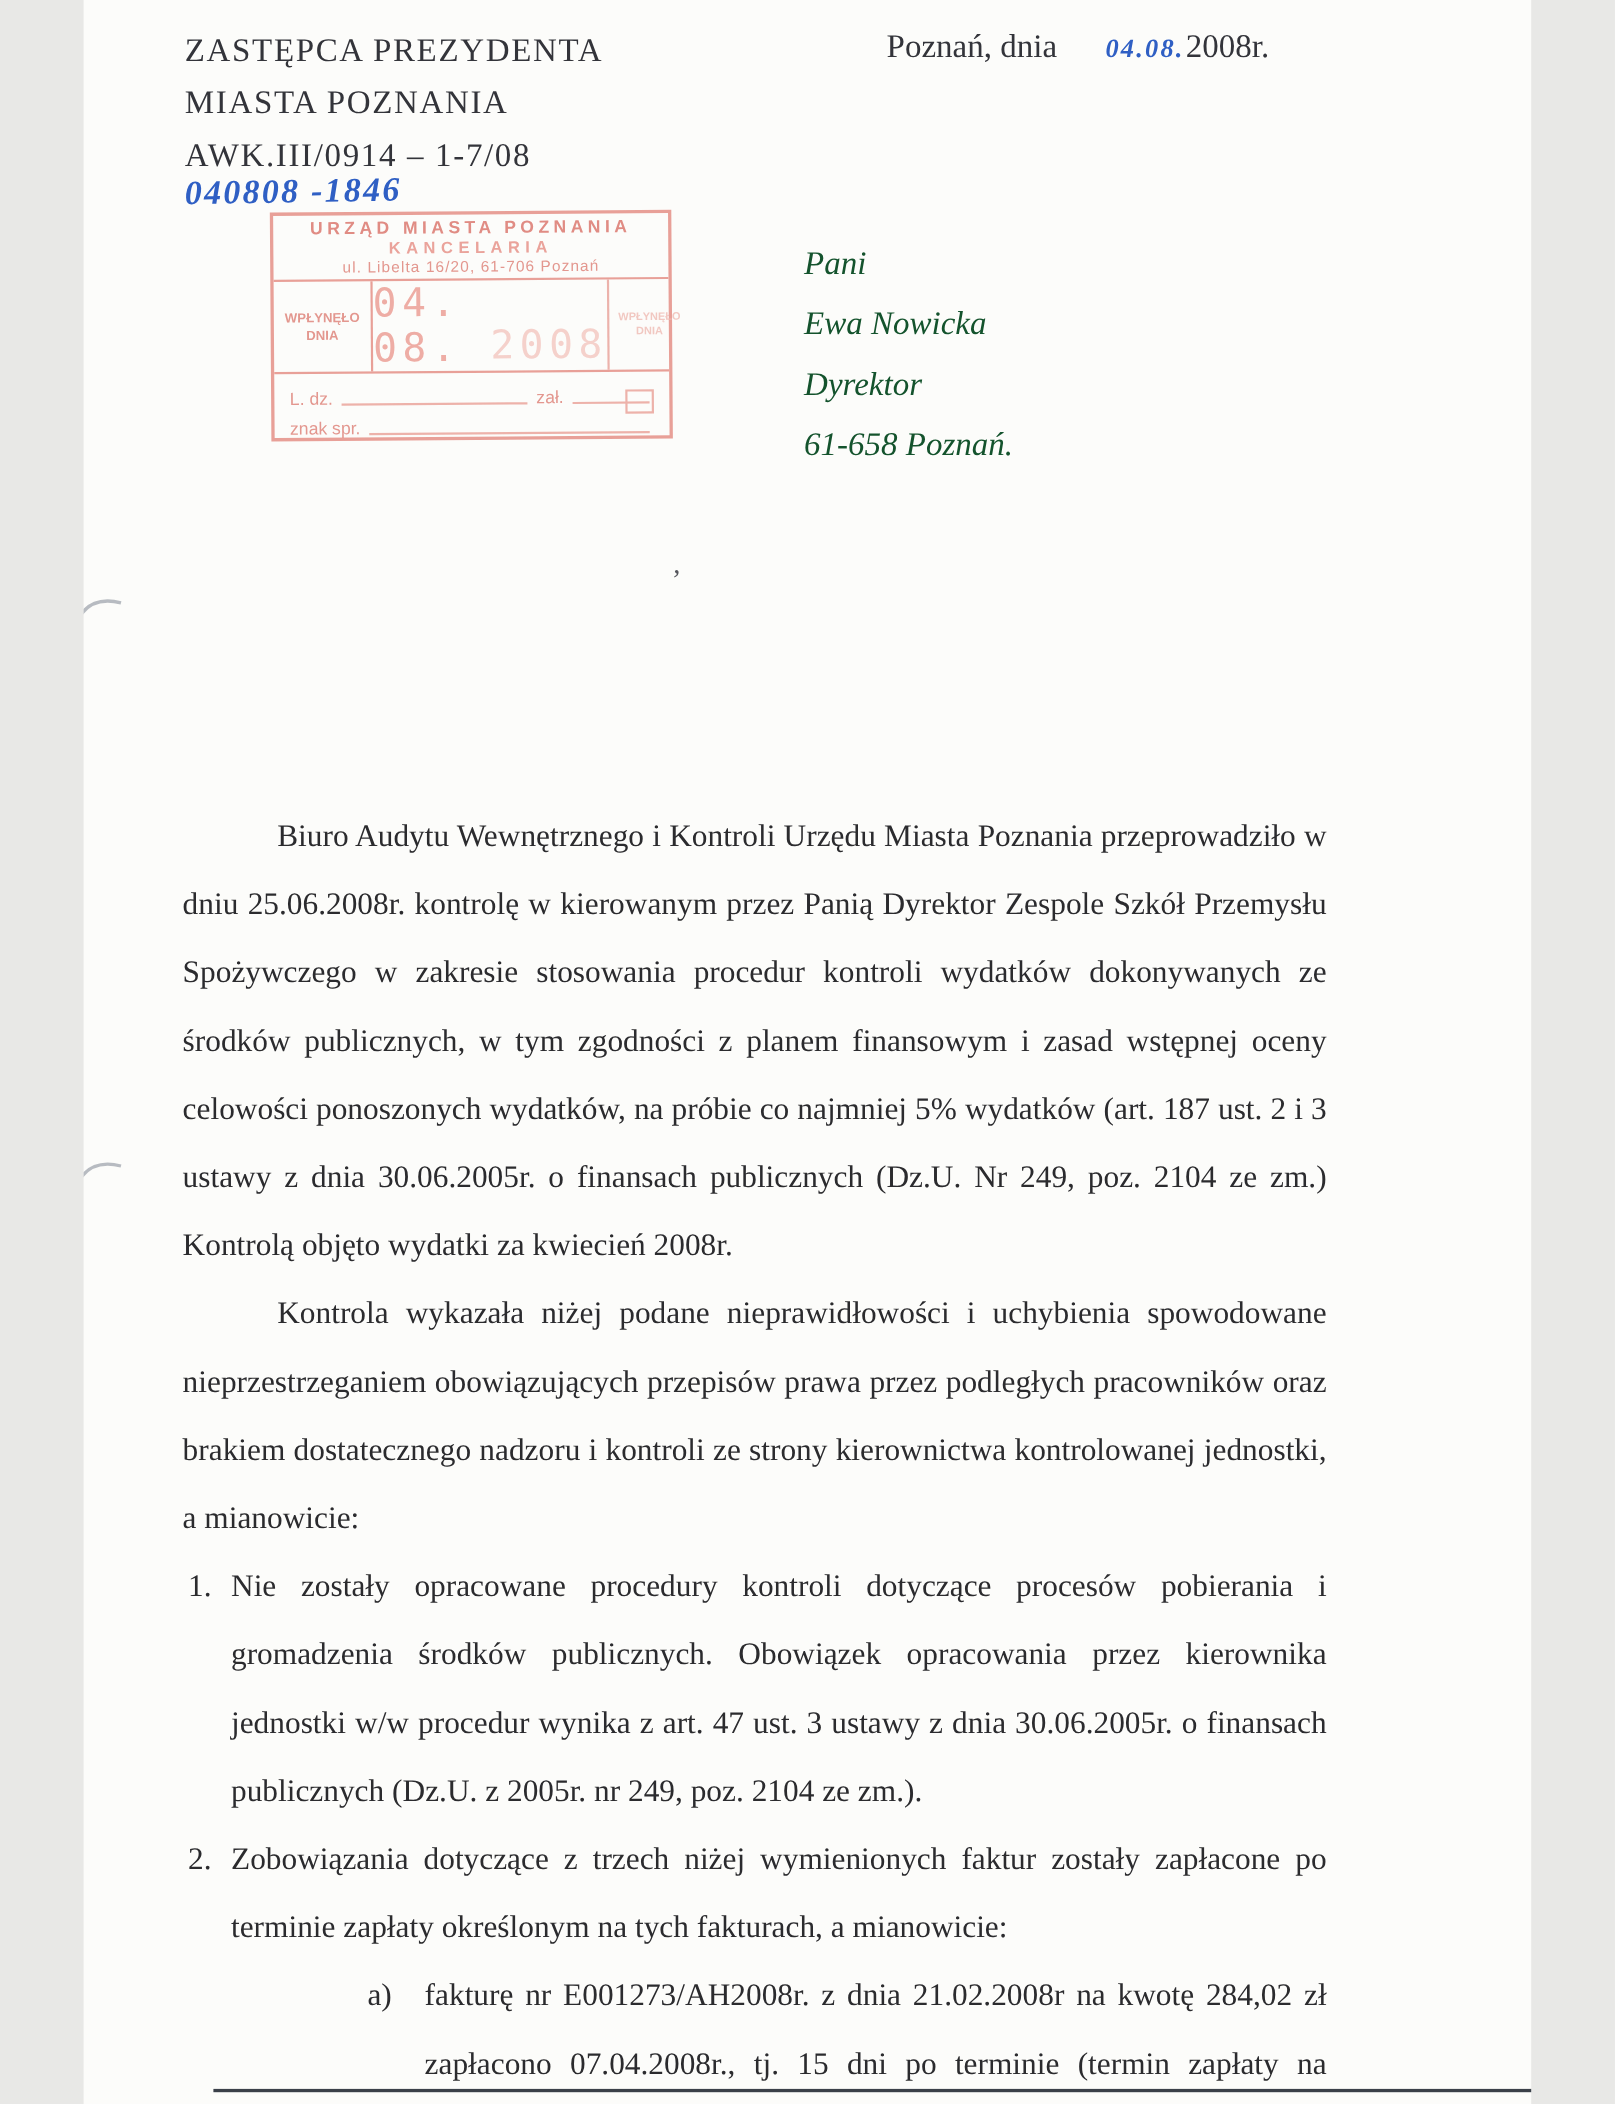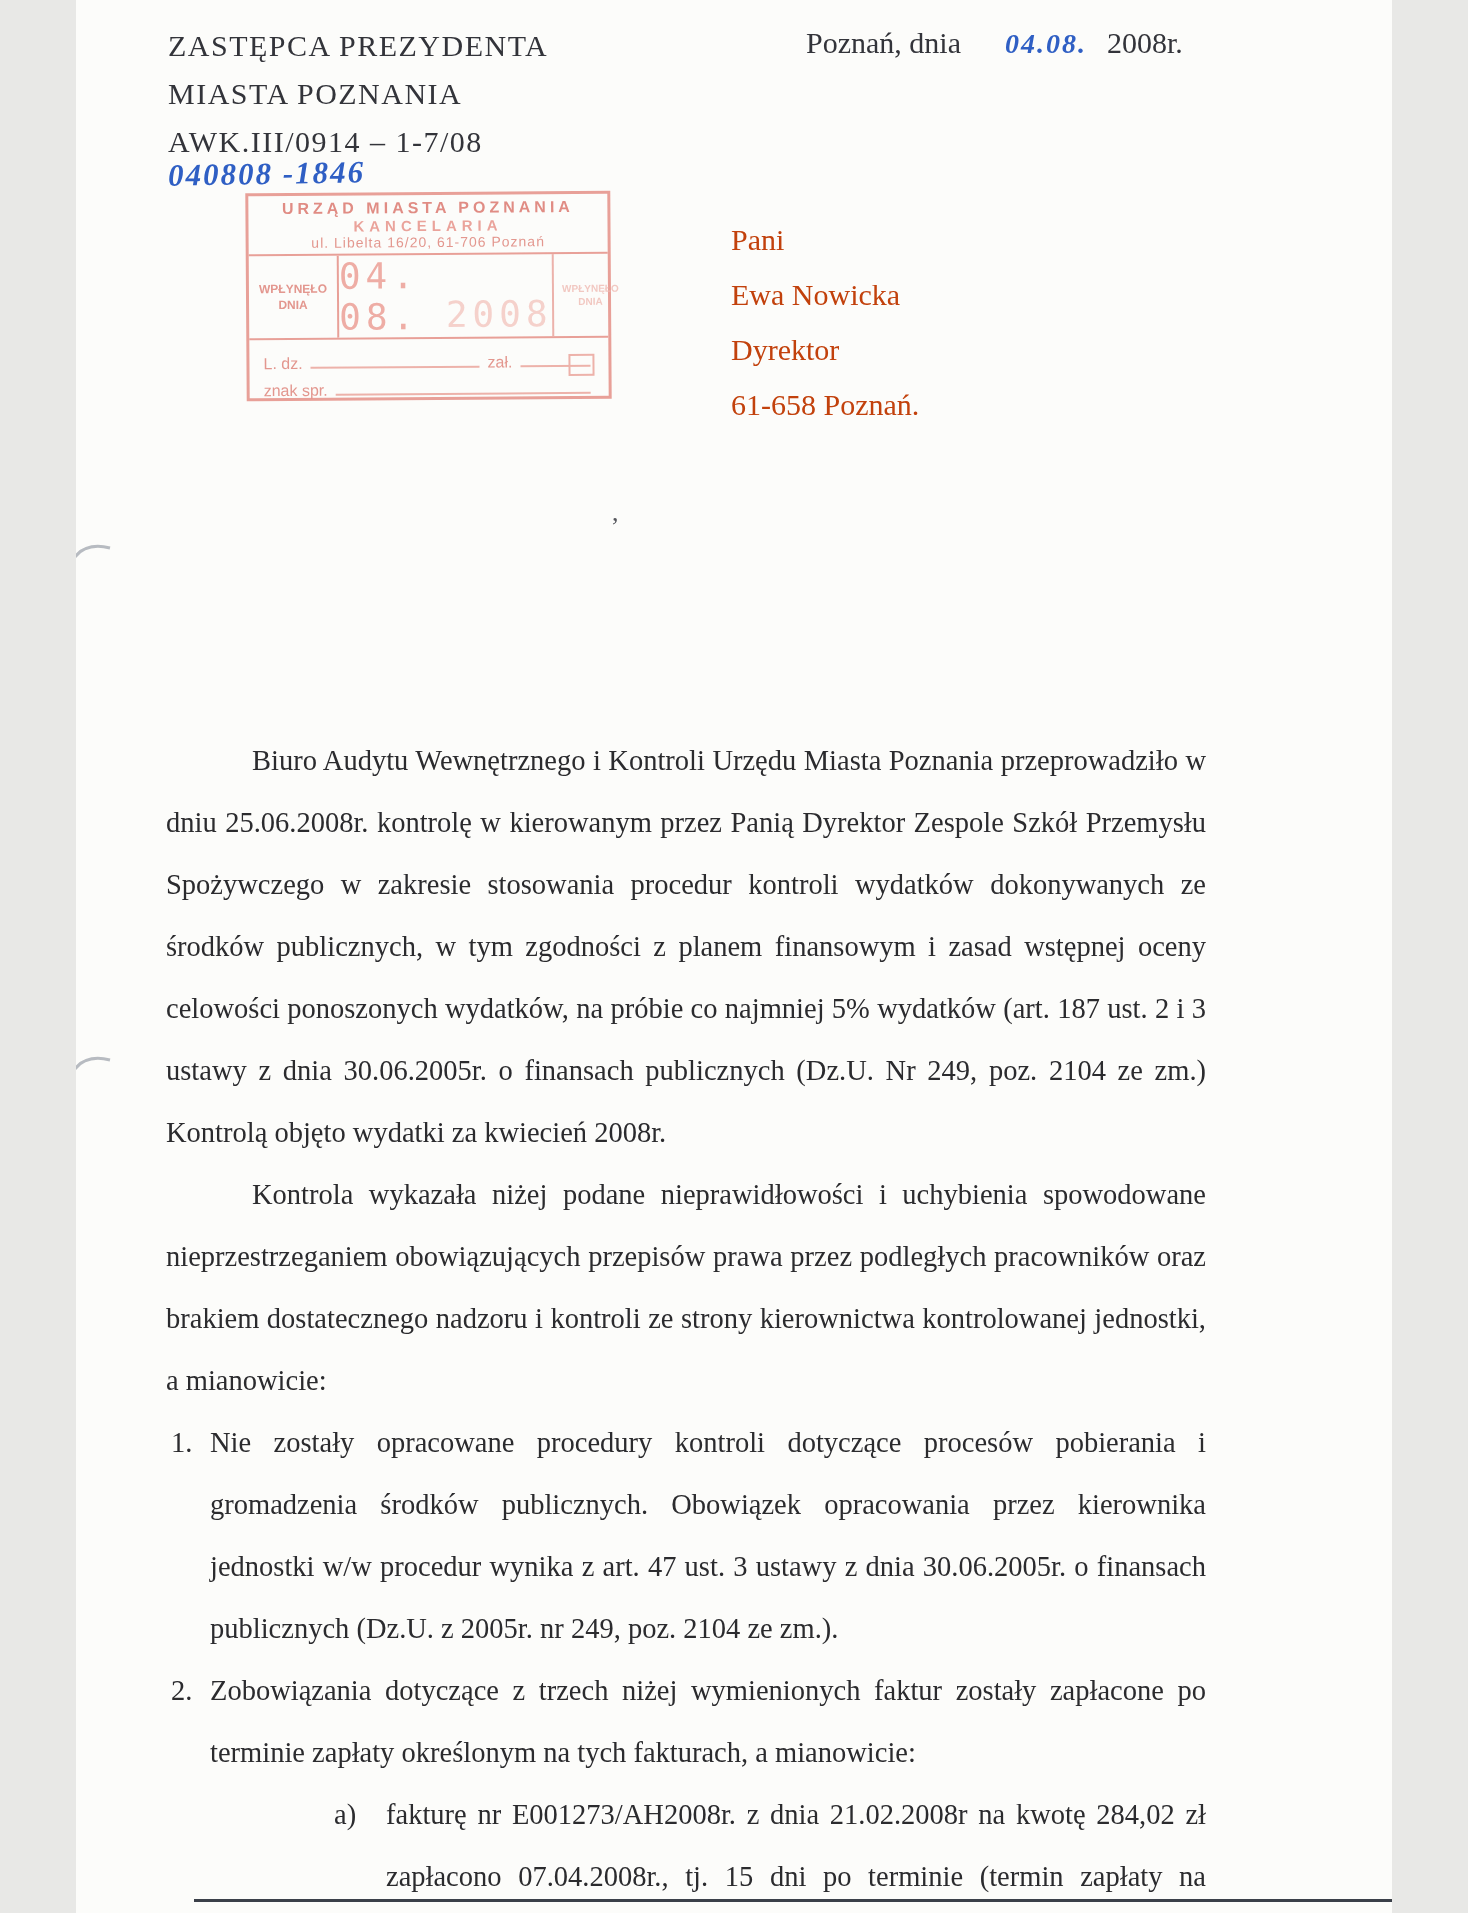--- a/index.html
+++ b/index.html
@@ -25,21 +25,21 @@
     letter-spacing:2px;
   }
   .hand-number{
     position:absolute;left:92px;top:156px;
     font-size:31px;transform:rotate(-1deg);
   }
   .dateline{
     position:absolute;left:730px;top:26px;
     font-size:30px;color:#33343a;
   }
-  .dateline .hand{font-size:28px;margin-left:44px;margin-right:20px;}
+  .dateline .hand{font-size:24px;margin-left:44px;margin-right:1px;}
   
   .stamp{
     position:absolute;left:170px;top:192px;
     width:365px;height:208px;
     border:3px solid #e6948b;
     box-sizing:border-box;
     color:#dd7d74;
     font-family:"Liberation Sans", sans-serif;
     transform:rotate(-0.4deg);
     opacity:0.88;
@@ -86,21 +86,21 @@
   .s-row{display:flex;align-items:flex-end;height:27px;}
   .blank{border-bottom:2px solid #eba89f;flex:1;margin:0 8px 4px 8px;}
   .blank.short{flex:0 0 70px;}
   .tiny-box{
     position:absolute;right:14px;bottom:22px;
     width:22px;height:18px;border:2px solid #eba89f;
   }
   
   .recipient{
     position:absolute;left:655px;top:212px;
-    font-size:30px;color:#c2410c;
+    font-size:30px;color:#14532d;font-style:italic;
   }
   .recipient .line{height:55px;line-height:55px;}
   .recipient .line.addr{padding-left:8px;}
   
   .body-text{
     position:absolute;left:90px;top:730px;width:1040px;
     font-size:28.5px;line-height:62px;
     text-align:justify;
     color:#2b2b2e;
   }

